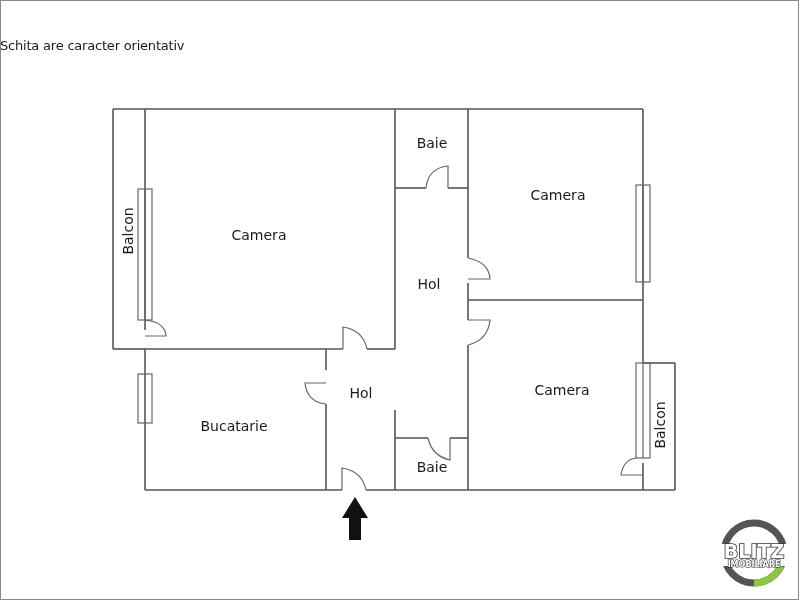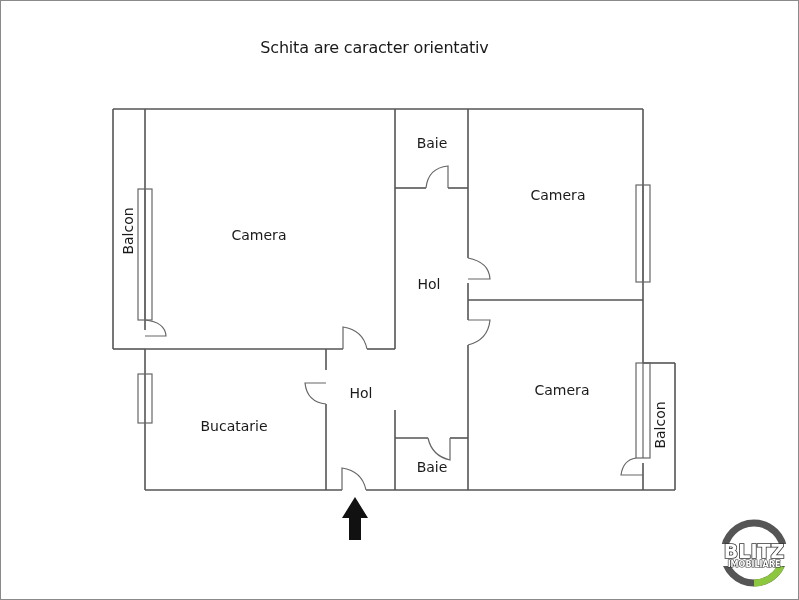--- a/index.html
+++ b/index.html
@@ -1,18 +1,18 @@
 <!DOCTYPE html>
 <html><head>
 <meta charset="utf-8">
 <style>
   html, body { margin: 0; padding: 0; background: #ffffff; }
   body { width: 799px; height: 600px; position: relative; overflow: hidden; font-family: "DejaVu Sans", sans-serif; }
   .frame { position: absolute; left: 0; top: 0; width: 797px; height: 598px; border: 1px solid #8a8a8a; box-sizing: content-box; }
-  .title { position: absolute; left: 0; width: 749px; top: 38px; text-align: center; font-size: 16px; color: #1a1a1a; letter-spacing: -0.2px; }
+  .title { position: absolute; left: 0; width: 749px; top: 38px; font-size: 13px; color: #1a1a1a; letter-spacing: -0.2px; }
   svg.plan { position: absolute; left: 0; top: 0; }
   .wall { stroke: #555555; stroke-width: 1.6; fill: none; }
   .thin { stroke: #666666; stroke-width: 1.2; fill: none; }
   .label { font-family: "DejaVu Sans", sans-serif; font-size: 14px; fill: #1a1a1a; }
   .logo { position: absolute; left: 718px; top: 517px; width: 72px; height: 72px; }
   .logo-text1 { font-family: "DejaVu Sans", sans-serif; font-weight: bold; font-size: 19px; fill: #ffffff; stroke: #333; stroke-width: 1.6; paint-order: stroke; }
   .logo-text2 { font-family: "DejaVu Sans", sans-serif; font-weight: bold; font-size: 8px; fill: #ffffff; stroke: #333; stroke-width: 1.2; paint-order: stroke; }
 </style>
 </head>
 <body>

